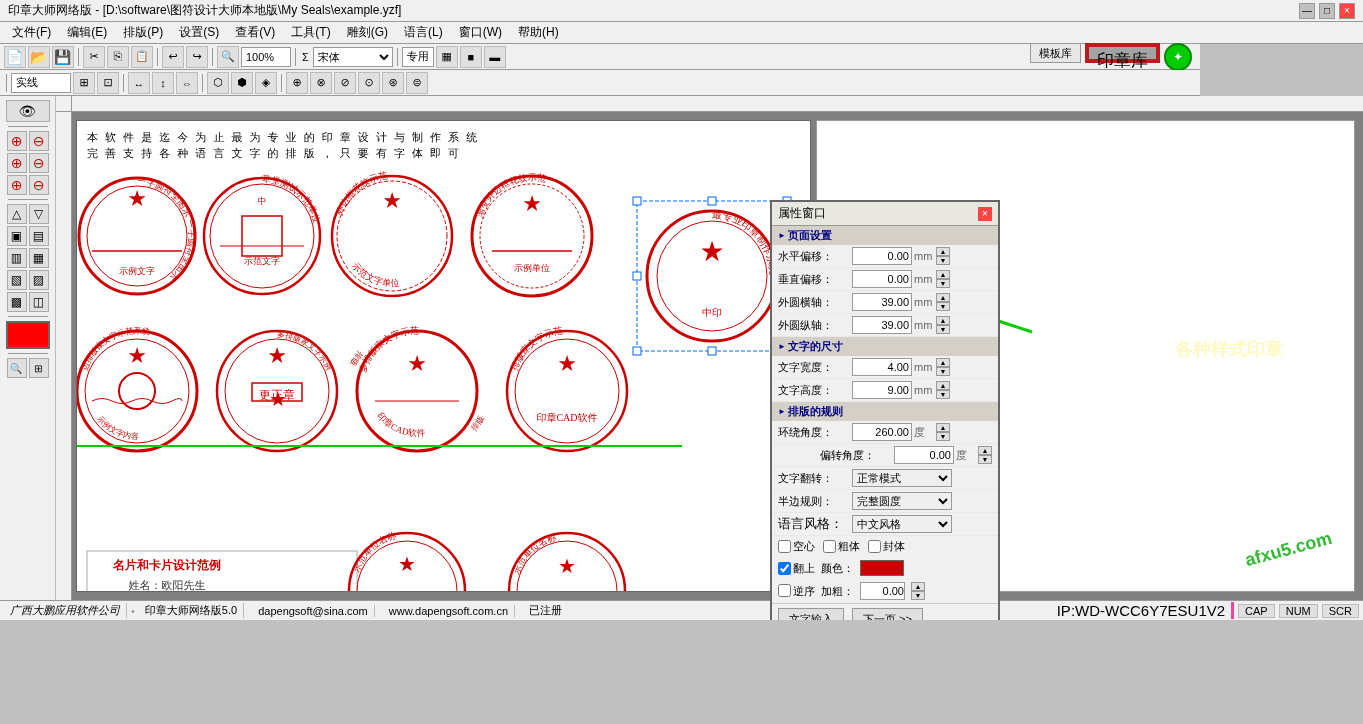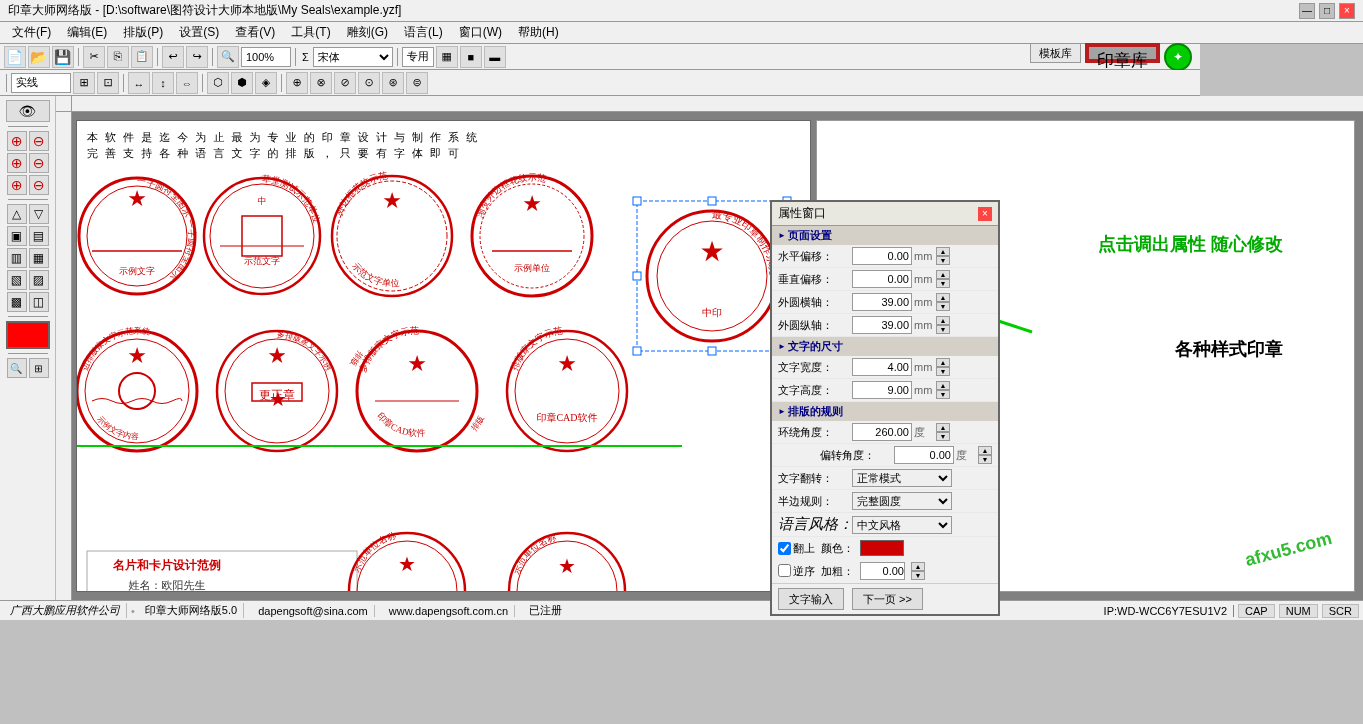--- a/index.html
+++ b/index.html
@@ -374,29 +374,26 @@
           </text>
           <text x="0" y="40" text-anchor="middle" font-size="10" fill="#cc0000" font-family="SimSun,宋体">中印</text>
         </g>
 
       </svg>
     </div>
 
     <div style="position:absolute;top:8px;left:744px;right:8px;bottom:8px;background:white;border:1px solid #999;">
     </div>
 
-    <div style="position:absolute;top:120px;right:80px;color:#00aa00;font-size:18px;font-weight:bold;white-space:nowrap;">
-      <span>点击调出属性 随心修改</span>
-    </div>
 
     <svg style="position:absolute;top:0;left:0;width:100%;height:100%;pointer-events:none;">
       <line x1="960" y1="220" x2="745" y2="150" stroke="#00cc00" stroke-width="3"></line>
     </svg>
 
-    <div style="position:absolute;top:225px;right:80px;color:#000000;font-size:18px;font-weight:bold;white-space:nowrap;">
+    <div style="position:absolute;top:225px;right:80px;color:#fef9c3;font-size:18px;font-weight:bold;white-space:nowrap;">
       <span>各种样式印章</span>
     </div>
 
     <svg style="position:absolute;top:0;left:0;width:100%;height:100%;pointer-events:none;z-index:1;">
       <line x1="895" y1="245" x2="755" y2="270" stroke="#00cc00" stroke-width="2"></line>
     </svg>
 
     <div style="position:absolute;bottom:40px;right:30px;color:#00aa00;font-size:18px;font-weight:bold;transform:rotate(-15deg);opacity:0.8;">
       <span>afxu5.com</span>
     </div>
@@ -512,26 +509,40 @@
     </div>
 
     <div style="display:flex;align-items:center;padding:2px 6px;border-bottom:1px solid #e8e8e8;gap:2px;">
       <span style="width:72px;font-size:11px;white-space:nowrap;flex-shrink:0;">半边规则：</span>
       <select style="width:100px;height:18px;font-size:11px;border:1px solid #999;">
         <option>完整圆度</option>
       </select>
     </div>
 
     <div style="display:flex;align-items:center;padding:2px 6px;border-bottom:1px solid #e8e8e8;gap:2px;">
-      <span style="width:72px;font-size:15px;white-space:nowrap;flex-shrink:0;font-style:italic;">语言风格：</span>
+      <span style="width:72px;font-size:13px;white-space:nowrap;flex-shrink:0;">语言风格：</span>
       <select style="width:100px;height:18px;font-size:11px;border:1px solid #999;">
         <option>中文风格</option>
       </select>
     </div>
 
+    <div style="display:flex;align-items:center;padding:3px 6px;gap:8px;">
+      <label style="display:flex;align-items:center;gap:2px;font-size:11px;cursor:pointer;">
+        <input type="checkbox" style="">
+        <span>空心</span>
+      </label>
+      <label style="display:flex;align-items:center;gap:2px;font-size:11px;cursor:pointer;">
+        <input type="checkbox" style="">
+        <span>粗体</span>
+      </label>
+      <label style="display:flex;align-items:center;gap:2px;font-size:11px;cursor:pointer;">
+        <input type="checkbox" style="">
+        <span>封体</span>
+      </label>
+    </div>
 
     <div style="display:flex;align-items:center;padding:3px 6px;gap:6px;">
       <label style="display:flex;align-items:center;gap:2px;font-size:11px;cursor:pointer;">
         <input type="checkbox" checked="" style="">
         <span>翻上</span>
       </label>
       <span style="font-size:11px;">颜色：</span>
       <div style="width:44px;height:16px;background:#cc0000;border:1px solid #666;cursor:pointer;display:inline-block;"></div>
     </div>
 
@@ -558,20 +569,20 @@
     <span style="padding:0 6px;border-right:1px solid #bbb;white-space:nowrap;font-style:italic;">广西大鹏应用软件公司</span>
     <span style="padding:0 4px;color:#999;">•</span>
     <span style="padding:0 6px;border-right:1px solid #bbb;white-space:nowrap;">印章大师网络版5.0</span>
     <span style="padding:0 4px;color:#999;"></span>
     <span style="padding:0 6px;border-right:1px solid #bbb;white-space:nowrap;">dapengsoft@sina.com</span>
     <span style="padding:0 4px;color:#999;"></span>
     <span style="padding:0 6px;border-right:1px solid #bbb;white-space:nowrap;">www.dapengsoft.com.cn</span>
     <span style="padding:0 4px;color:#999;"></span>
     <span style="padding:0 6px;white-space:nowrap;">已注册</span>
     <div style="margin-left:auto;display:flex;gap:4px;align-items:center;">
-      <span style="padding:0 6px;border-right:1px solid #ec4899;white-space:nowrap;font-size:11px;">IP:WD-WCC6Y7ESU1V2</span>
+      <span style="padding:0 6px;border-right:3px solid #ec4899;white-space:nowrap;font-size:15px;">IP:WD-WCC6Y7ESU1V2</span>
       <span style="padding:0 6px;border:1px solid #bbb;background:#e0e0e0;font-size:11px;">CAP</span>
       <span style="padding:0 6px;border:1px solid #bbb;background:#e0e0e0;font-size:11px;">NUM</span>
       <span style="padding:0 6px;border:1px solid #bbb;background:#e0e0e0;font-size:11px;">SCR</span>
     </div>
   </div>
 
 </div>
 
 </body></html>

